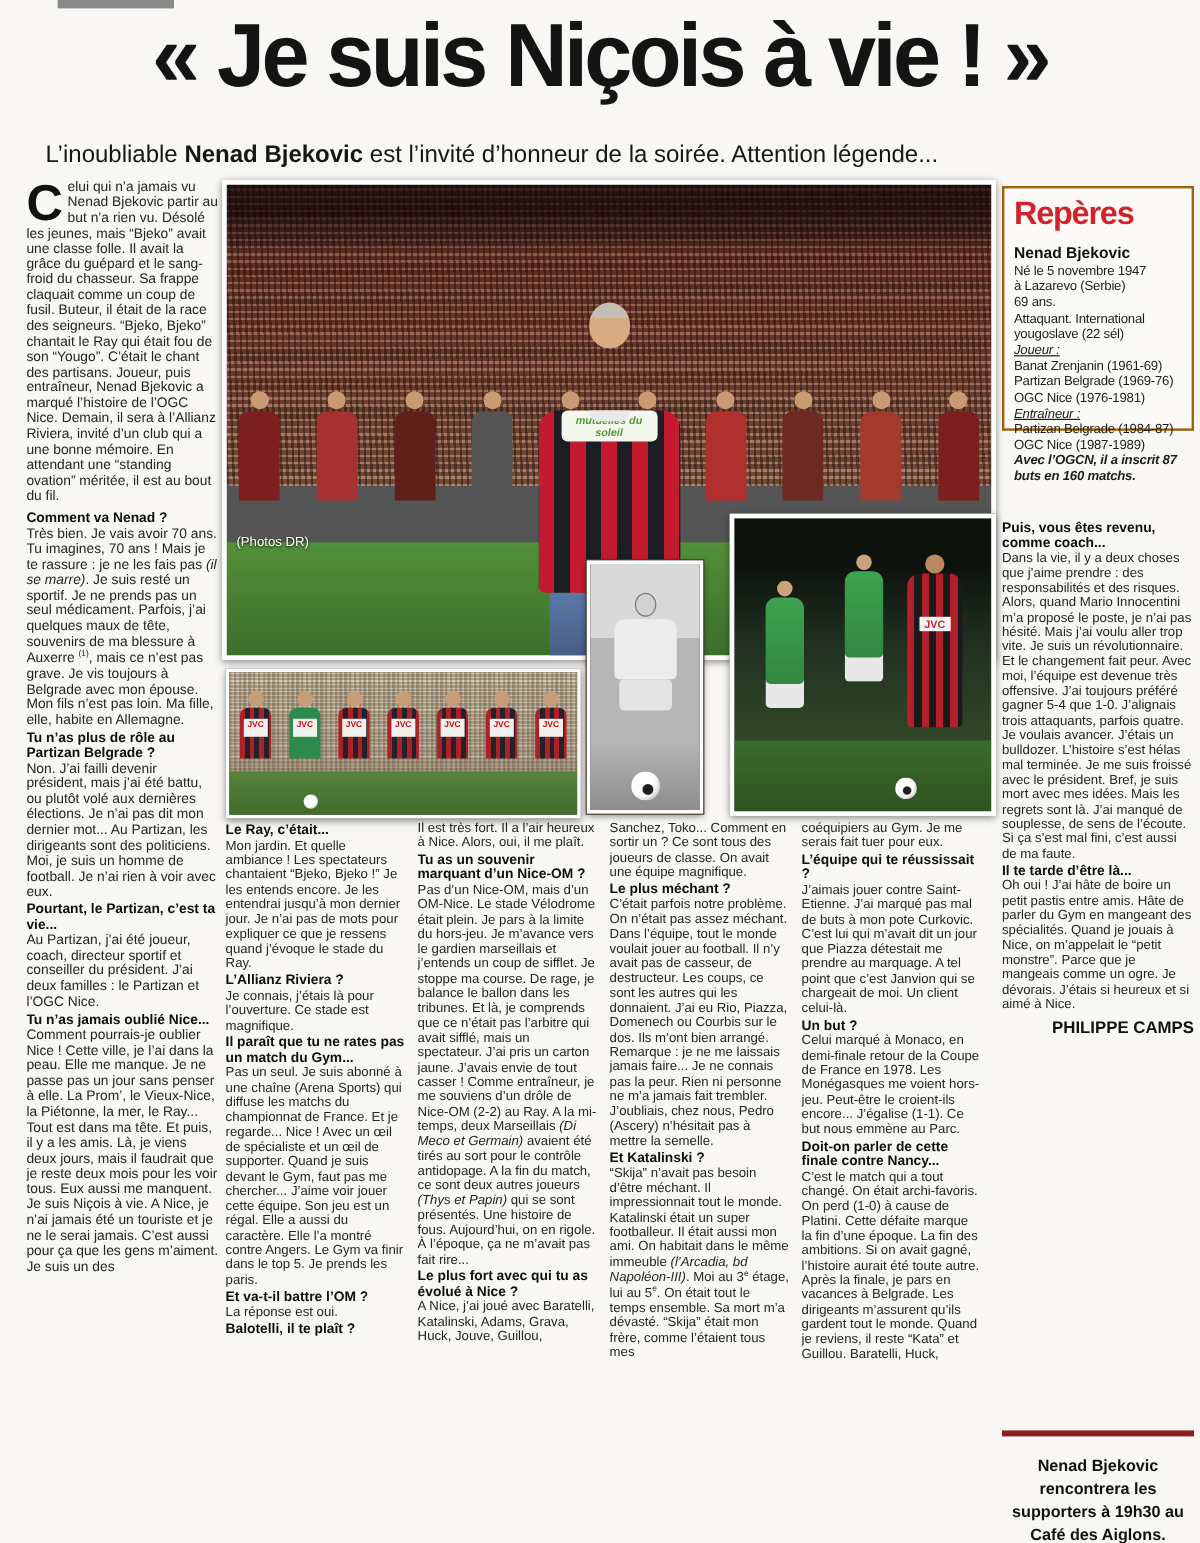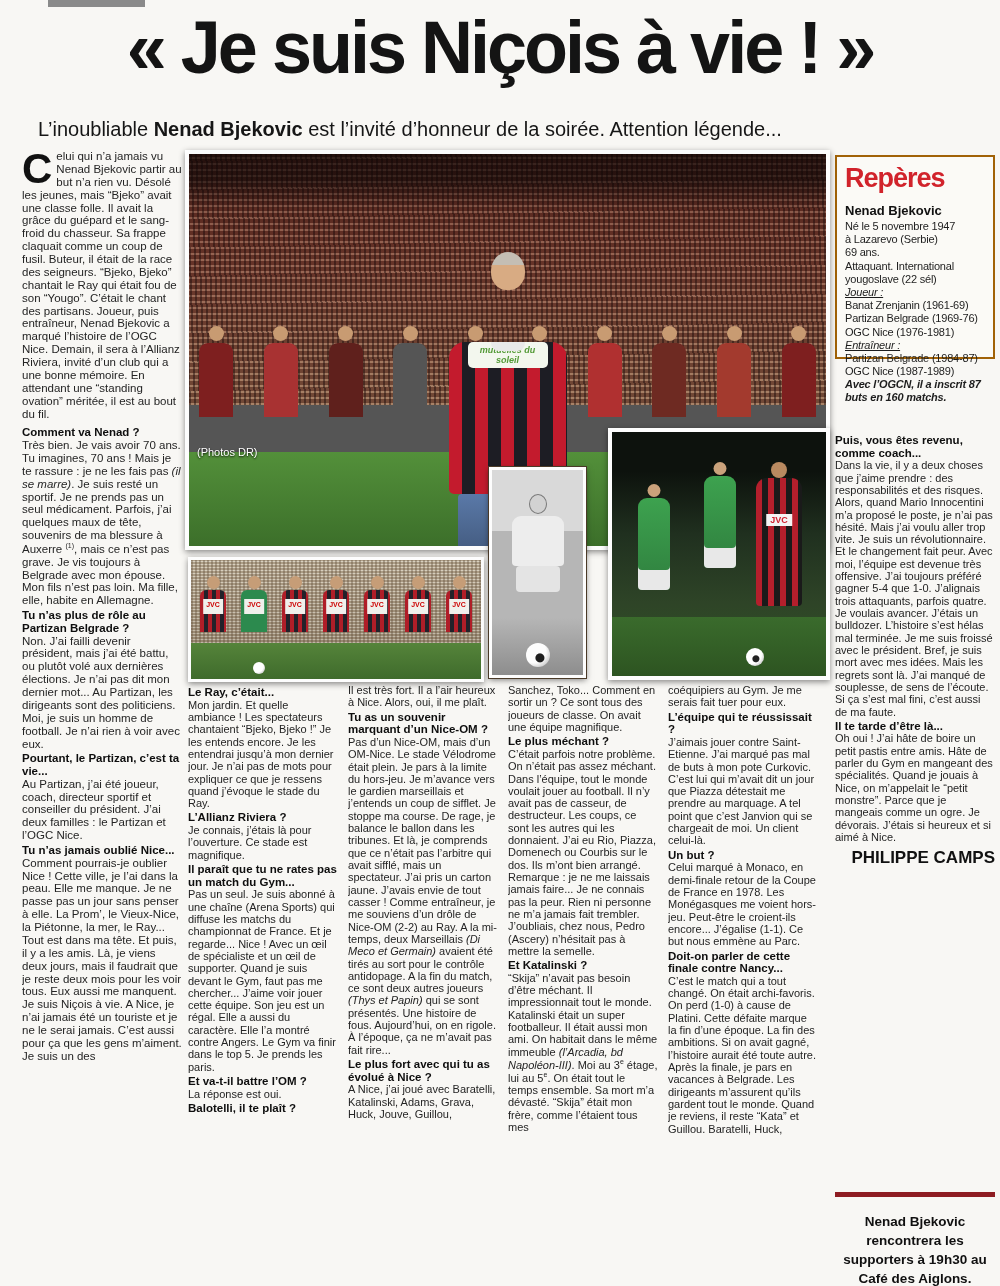--- a/index.html
+++ b/index.html
@@ -24,21 +24,21 @@
   .sup{vertical-align:super;font-size:7px;}
   .dropcap{float:left;font-size:42px;line-height:.78;font-weight:bold;color:#111;padding:3px 4px 0 0;}
 
   .col1{left:22px;top:150px;width:160px;height:1132px;font-size:11.5px;}
   .c2{left:188px;top:684px;width:150px;height:600px;}
   .c3{left:348px;top:684px;width:150px;height:600px;}
   .c4{left:508px;top:684px;width:150px;height:600px;}
   .c5{left:668px;top:684px;width:150px;height:600px;}
   .rightcol{position:absolute;left:835px;top:432px;width:160px;height:758px;overflow:hidden;}
   .rightcol .col{position:static;width:160px;height:auto;overflow:visible;}
-  .byline{font-weight:bold;text-align:right;font-size:17px;margin:5px 0 3px;color:#111;}
+  .byline{font-weight:bold;text-align:right;font-size:14px;margin:5px 0 3px;color:#111;}
   .footnote{font-size:8.5px;line-height:1.3;color:#4a4a4a;margin:2px 0 0;}
 
   
   .reperes{position:absolute;left:835px;top:155px;width:160px;height:204px;box-sizing:border-box;
       border:2px solid #a16207;background:#fbfaf6;padding:6px 8px;}
   .reperes h2{margin:0 0 9px;font-size:27px;font-weight:bold;color:#d1232b;letter-spacing:-1px;}
   .reperes h3{margin:0 0 2px;font-size:13px;font-weight:bold;color:#111;}
   .reperes p{margin:0;font-size:11px;line-height:1.2;color:#1d1d1d;letter-spacing:-.2px;}
   .reperes p.u{text-decoration:underline;font-style:italic;}
   .reperes p.bi{font-weight:bold;font-style:italic;}

